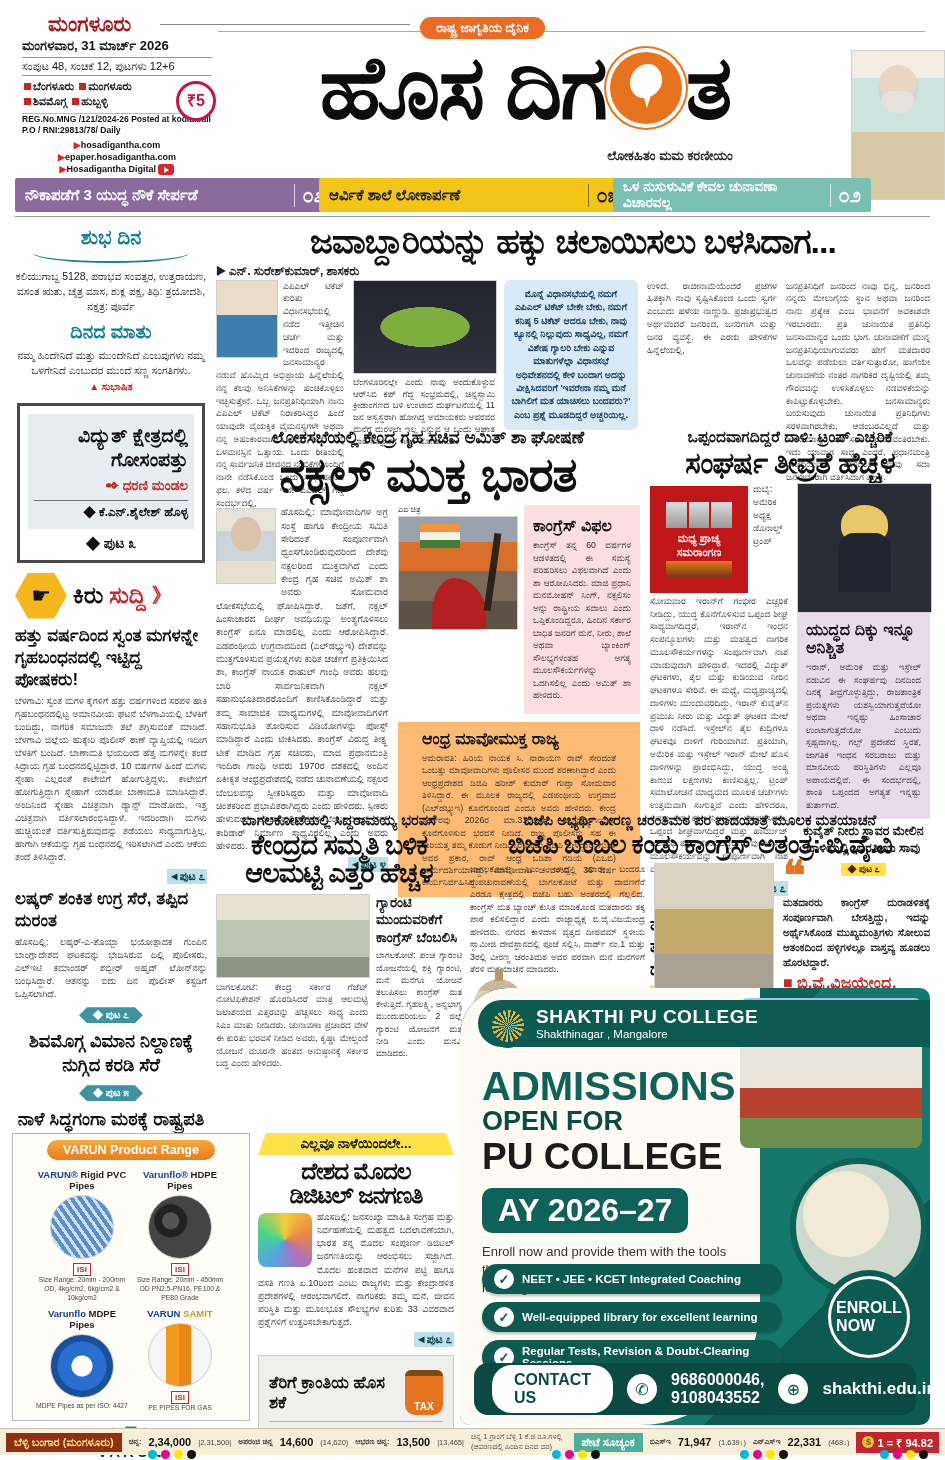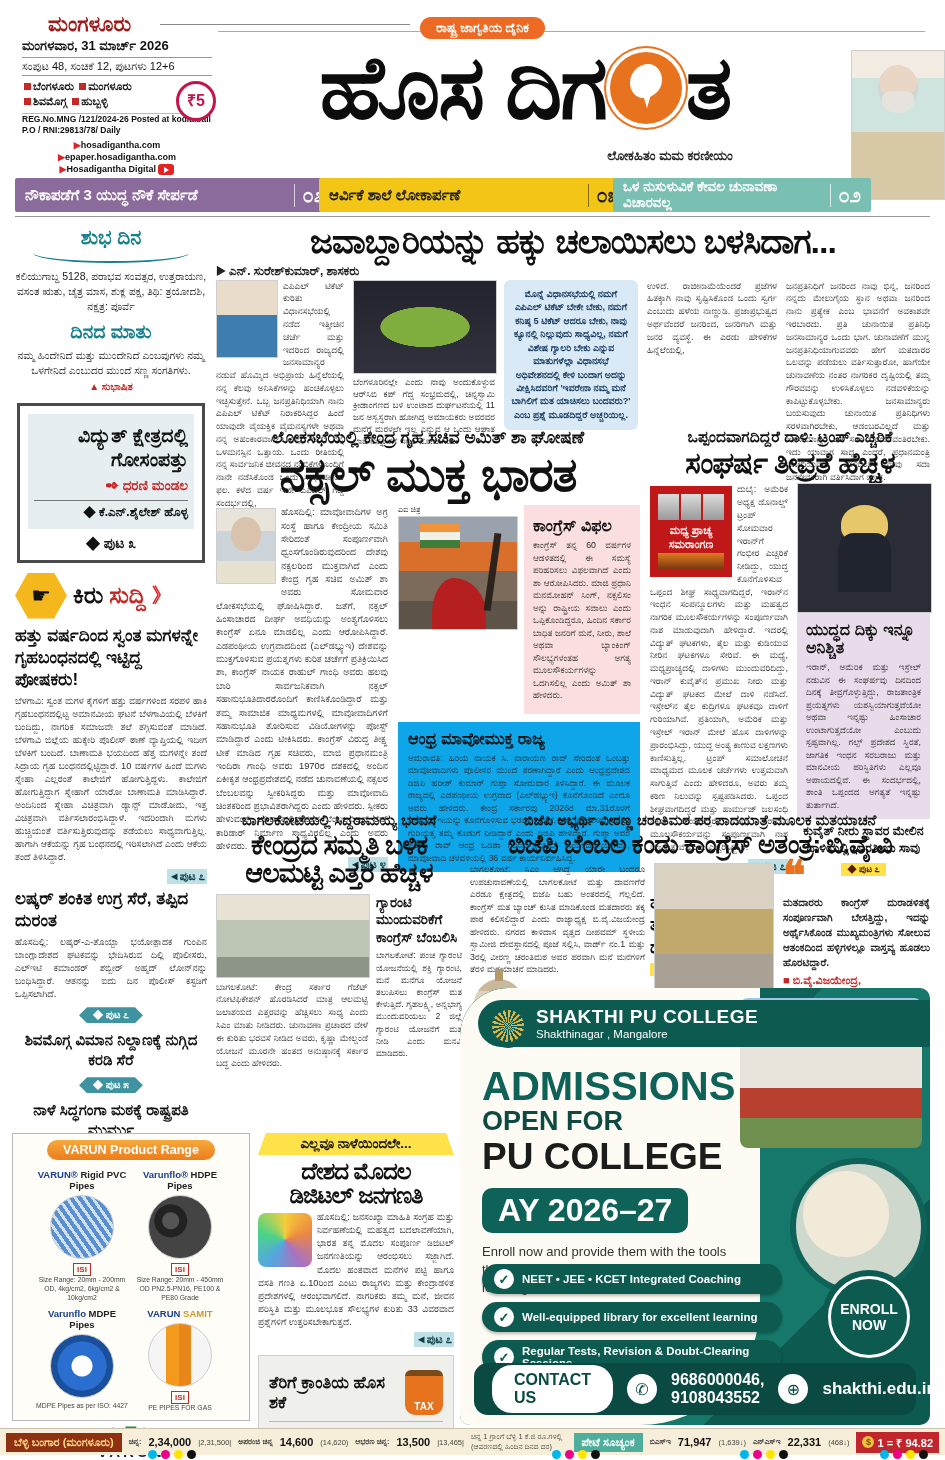--- a/index.html
+++ b/index.html
@@ -59,45 +59,45 @@
        display:flex;align-items:center;justify-content:center;font-size:22px;}
   .kiru-t1{font-size:23px;font-weight:900;}
   .kiru-t2{font-size:23px;font-weight:900;color:#c62828;}
   .chev{color:#d22;font-weight:900;font-size:20px;letter-spacing:-2px;}
   .s-head{font-weight:900;font-size:17px;line-height:1.3;margin:4px 0;}
   .s-body{font-size:9.3px;line-height:1.4;}
   .chip{display:inline-block;background:#bfe0e6;color:#0b3c46;font-weight:bold;font-size:11px;padding:1px 2px;}
   .chip-y{display:inline-block;background:#ffe24a;color:#5a1a00;font-weight:bold;font-size:9px;padding:1px 6px;}
   .ribbon{background:#3f93a0;color:#fff;font-weight:bold;font-size:10px;padding:2px 14px;display:inline-block;
           clip-path:polygon(8px 0,calc(100% - 8px) 0,100% 50%,calc(100% - 8px) 100%,8px 100%,0 50%);}
-  .rb-head{font-weight:900;font-size:15px;line-height:1.3;text-align:center;margin:7px 0 5px;}
+  .rb-head{font-weight:900;font-size:18px;line-height:1.3;text-align:center;margin:7px 0 5px;}
   .barcode{height:18px;background:repeating-linear-gradient(90deg,#8a8a8a 0 1px,transparent 1px 5px);position:relative;}
   .barcode::after{content:"";position:absolute;left:52%;top:0;width:38%;height:100%;background:#f5921e;}
   
   .kick{font-weight:900;text-align:center;}
   .huge{font-weight:900;text-align:center;letter-spacing:-1px;line-height:1.05;}
   .byl{font-weight:bold;font-size:12px;}
   .body9{font-size:9px;line-height:1.42;}
   .cap{font-size:8.8px;line-height:1.35;}
   .qbox{background:#d9e9f5;border-radius:6px;padding:8px 7px;font-size:9.3px;font-weight:bold;
         color:#163a5e;text-align:center;line-height:1.45;}
   .photo{border:1px solid #cfcfcf;}
   .shah{background:linear-gradient(180deg,#e8e4da 0 30%,#cdd4d9 30% 70%,#e7e1d2 70%);}
   .shah::before{content:"";display:block;width:30px;height:34px;margin:8px auto 0;background:#d9c3ad;border-radius:50% 50% 46% 46%;}
   .war{background:linear-gradient(180deg,#9aa3ad 0 22%,#d96f2b 22% 48%,#7c6a5a 48% 75%,#5d5348 75%);position:relative;overflow:hidden;}
   .war .flag{position:absolute;left:18%;top:6%;width:34%;height:22%;background:linear-gradient(180deg,#f0943a 33%,#f4f0e6 33% 66%,#3e7d3a 66%);}
   .war .red{position:absolute;left:28%;bottom:0;width:46%;height:46%;background:#b51f1f;border-radius:40% 60% 0 0/70% 70% 0 0;}
   .war .gun{position:absolute;right:18%;top:14%;width:7px;height:70%;background:#2c241c;transform:rotate(8deg);}
   .pinkbox{background:#fbdfe0;padding:12px 9px;}
-  .tealbox{background:#0ea5e9;padding:8px 10px;}
+  .tealbox{background:#fdba74;padding:8px 24px;}
   .boxhead{font-weight:900;font-size:16px;margin-bottom:4px;}
   .trumpimg{background:linear-gradient(180deg,#2a2d36 0 100%);position:relative;}
   .trumpimg::before{content:"";position:absolute;left:32%;top:16%;width:36%;height:30%;background:#e6c76a;border-radius:50% 50% 40% 40%;}
   .trumpimg::after{content:"";position:absolute;left:30%;top:38%;width:40%;height:46%;background:#20242e;border-radius:30% 30% 0 0;}
-  .mideast{background:#c01818;color:#fff;position:relative;padding:8px;}
+  .mideast{background:#c01818;color:#fff;position:relative;padding:16px;}
   .mideast .faces{display:flex;gap:2px;}
   .mideast .face{flex:1;height:26px;background:linear-gradient(180deg,#ddd,#999);}
   .mideast .lbl{font-weight:900;font-size:11px;line-height:1.2;text-align:center;padding:4px 0 2px;}
   .mideast .fire{height:16px;background:linear-gradient(180deg,#e07b1f,#7a3710);}
   .orangebar{height:5px;background:#f5a91e;width:60%;margin:6px auto;}
   .sidepanel{background:#e9dcea;padding:8px 9px;}
   .quo{color:#e8731f;font-size:42px;line-height:0.6;font-weight:900;}
   .sidd{background:linear-gradient(180deg,#e7e2d4 0 30%,#bcc4b4 30% 75%,#8d9586 75%);}
   .bjpphoto{background:linear-gradient(180deg,#d9d2c2 0 35%,#c0a96a 35% 70%,#a9a193 70%);}
   .dome{width:52px;height:58px;background:linear-gradient(180deg,#c9b89a 0 20%,#ded3bd 20%);border-radius:50% 50% 0 0;position:relative;margin:0 auto;}
@@ -141,21 +141,21 @@
   .sh-open{color:#0d4a42;font-weight:900;font-size:27px;line-height:1.15;}
   .sh-pu{color:#1c1c1c;font-weight:900;font-size:37px;line-height:1.1;}
   .sh-ay{background:#0f6257;color:#fff;font-weight:900;font-size:32px;border-radius:10px;padding:4px 16px;display:inline-block;}
   .sh-para{font-size:13px;color:#333;line-height:1.4;}
   .sh-bullet{display:flex;align-items:center;gap:8px;background:#0d5a50;color:#fff;border-radius:20px;
      padding:5px 12px;margin-top:8px;font-size:11.5px;font-weight:bold;box-shadow:0 2px 3px rgba(0,0,0,.25);}
   .sh-check{width:20px;height:20px;border-radius:50%;background:#fff;color:#0d5a50;font-weight:900;display:flex;align-items:center;justify-content:center;flex:none;font-size:13px;}
   .campus{background:linear-gradient(180deg,#9fc6e8 0 12%,#7da65a 12% 30%,#e8e4dc 30% 60%,#b8402e 60% 80%,#6e8f4e 80%);border-radius:8px;}
   .students{border-radius:50%;background:radial-gradient(circle at 40% 40%,#f2ead8 0 40%,#cfd8cd 41%);border:6px solid #0f6257;}
   .enroll{border-radius:50%;background:#0d5a50;border:3px solid #fff;box-shadow:0 0 0 6px #0d5a50;color:#fff;
-     font-weight:900;font-size:14px;display:flex;align-items:center;justify-content:center;text-align:center;line-height:1.15;}
+     font-weight:900;font-size:16px;display:flex;align-items:center;justify-content:center;line-height:1.15;}
   .sh-bottom{position:absolute;left:14px;right:14px;bottom:10px;height:52px;background:#0a4a42;border-radius:14px;
      display:flex;align-items:center;gap:14px;padding:0 18px;color:#fff;}
   .contact-pill{background:#fff;color:#0a4a42;font-weight:900;font-size:16px;border-radius:20px;padding:6px 22px;}
   .roundico{width:30px;height:30px;border-radius:50%;background:#fff;color:#0a4a42;display:flex;align-items:center;justify-content:center;font-size:16px;flex:none;}
   .sh-phone{font-weight:900;font-size:16px;line-height:1.15;}
   .sh-web{font-weight:900;font-size:17px;}
   
   .market{position:absolute;left:0;right:0;top:1428px;height:26px;background:#f6eed8;border-top:1px solid #c9c2ad;
      display:flex;align-items:center;gap:7px;padding:0 6px;font-size:10px;}
   .m-chip{background:#8f3110;color:#ffd98a;font-weight:900;font-size:11px;padding:3px 8px;}
@@ -417,21 +417,21 @@
             <div class="dome"></div>
             <div class="upa"><span>ಉಪ</span> <span>ಸಮರ</span></div>
           </div>
           <span class="chip" style="margin-left:auto;">◄ಪುಟ ೪</span>
         </div>
       </div>
       <div class="photo bjpphoto" style="width:118px;height:128px;"></div>
       <div style="flex:1;">
         <span class="quo">❝</span>
         <p class="j b" style="margin:2px 0 0;font-size:10.3px;line-height:1.45;color:#222;">ಮತದಾರರು ಕಾಂಗ್ರೆಸ್ ದುರಾಡಳಿತಕ್ಕೆ ಸಂಪೂರ್ಣವಾಗಿ ಬೇಸತ್ತಿದ್ದು, ಇದನ್ನು ಅರ್ಥೈಸಿಕೊಂಡ ಮುಖ್ಯಮಂತ್ರಿಗಳು ಸೋಲುವ ಆತಂಕದಿಂದ ಹಳ್ಳಿಗಳಲ್ಲೂ ವಾಸ್ತವ್ಯ ಹೂಡಲು ಹೊರಟಿದ್ದಾರೆ.</p>
-        <div class="b" style="color:#c62828;font-size:11px;margin-top:3px;">■ ಬಿ.ವೈ.ವಿಜಯೇಂದ್ರ,</div>
+        <div class="b" style="color:#c62828;font-size:16px;margin-top:3px;">■ ಬಿ.ವೈ.ವಿಜಯೇಂದ್ರ,</div>
         <div class="b" style="font-size:10px;">ಬಿಜೆಪಿ ರಾಜ್ಯಾಧ್ಯಕ್ಷ</div>
         <div style="border-bottom:4px solid #8a8a8a;margin-top:5px;"></div>
       </div>
     </div>
   </div>
 
   <div class="abs" style="left:258px;top:1133px;width:196px;">
     <div class="ybar">ಎಲ್ಲವೂ ನಾಳೆಯಿಂದಲೇ...</div>
     <div class="huge" style="font-size:23px;margin:4px 0;">
       <span>ದೇಶದ ಮೊದಲ</span><br>

